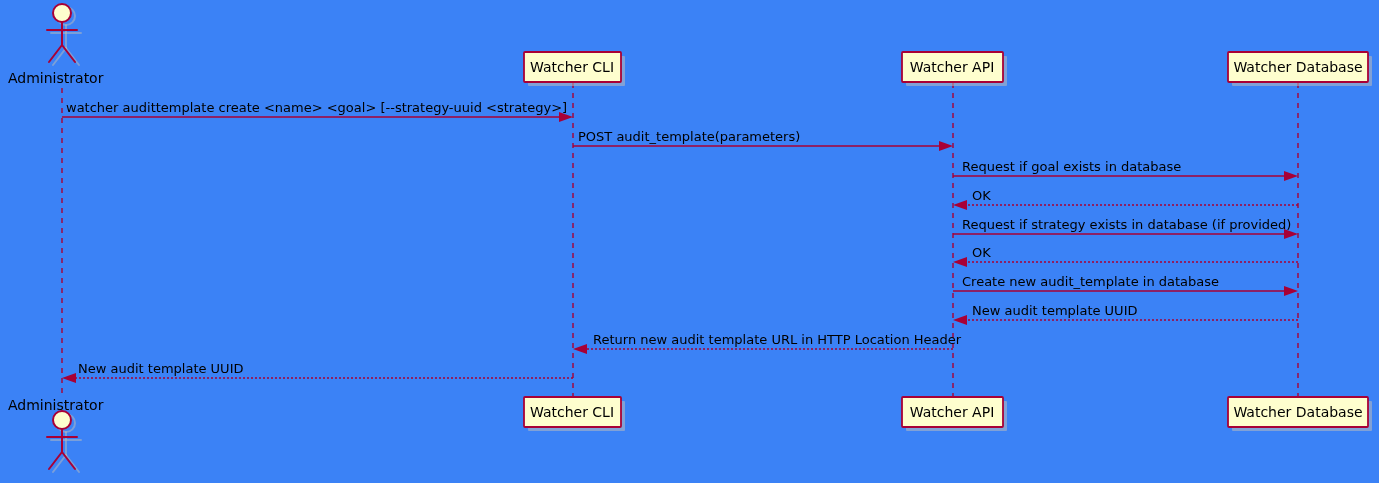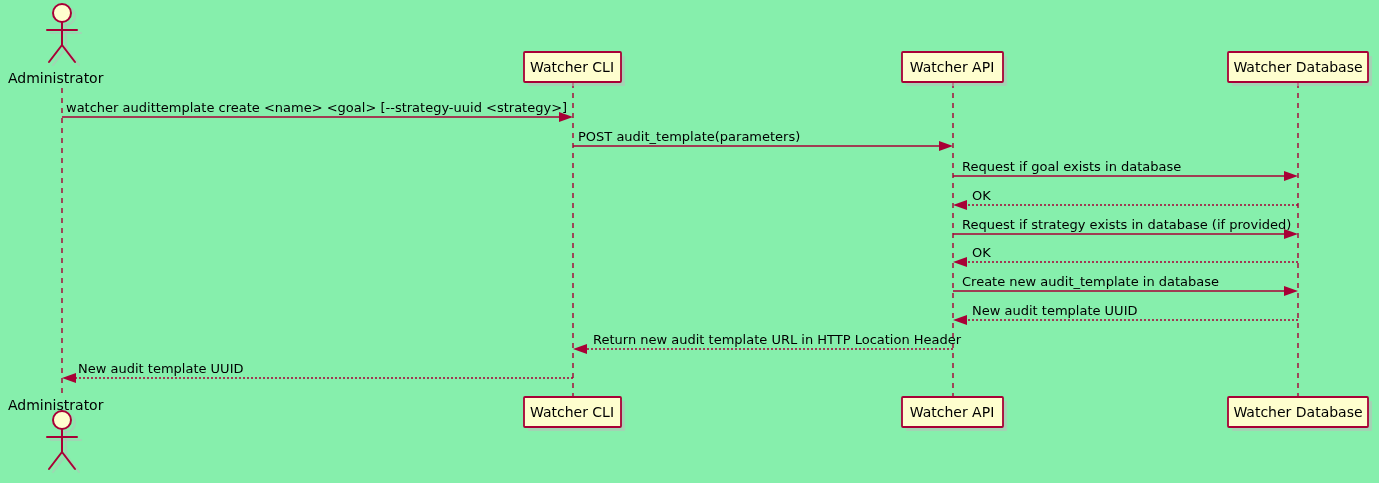--- a/index.html
+++ b/index.html
@@ -7,21 +7,21 @@
     padding: 0;
     background: #FFFFFF;
   }
   body {
     font-family: "DejaVu Sans", sans-serif;
   }
   #diagram-root {
     position: relative;
     width: 1379px;
     height: 483px;
-    background: #86efac;
+    background: #3b82f6;
     overflow: hidden;
   }
   #uml-svg {
     position: absolute;
     left: 0;
     top: 0;
     width: 1379px;
     height: 483px;
   }
   .msg-text {

